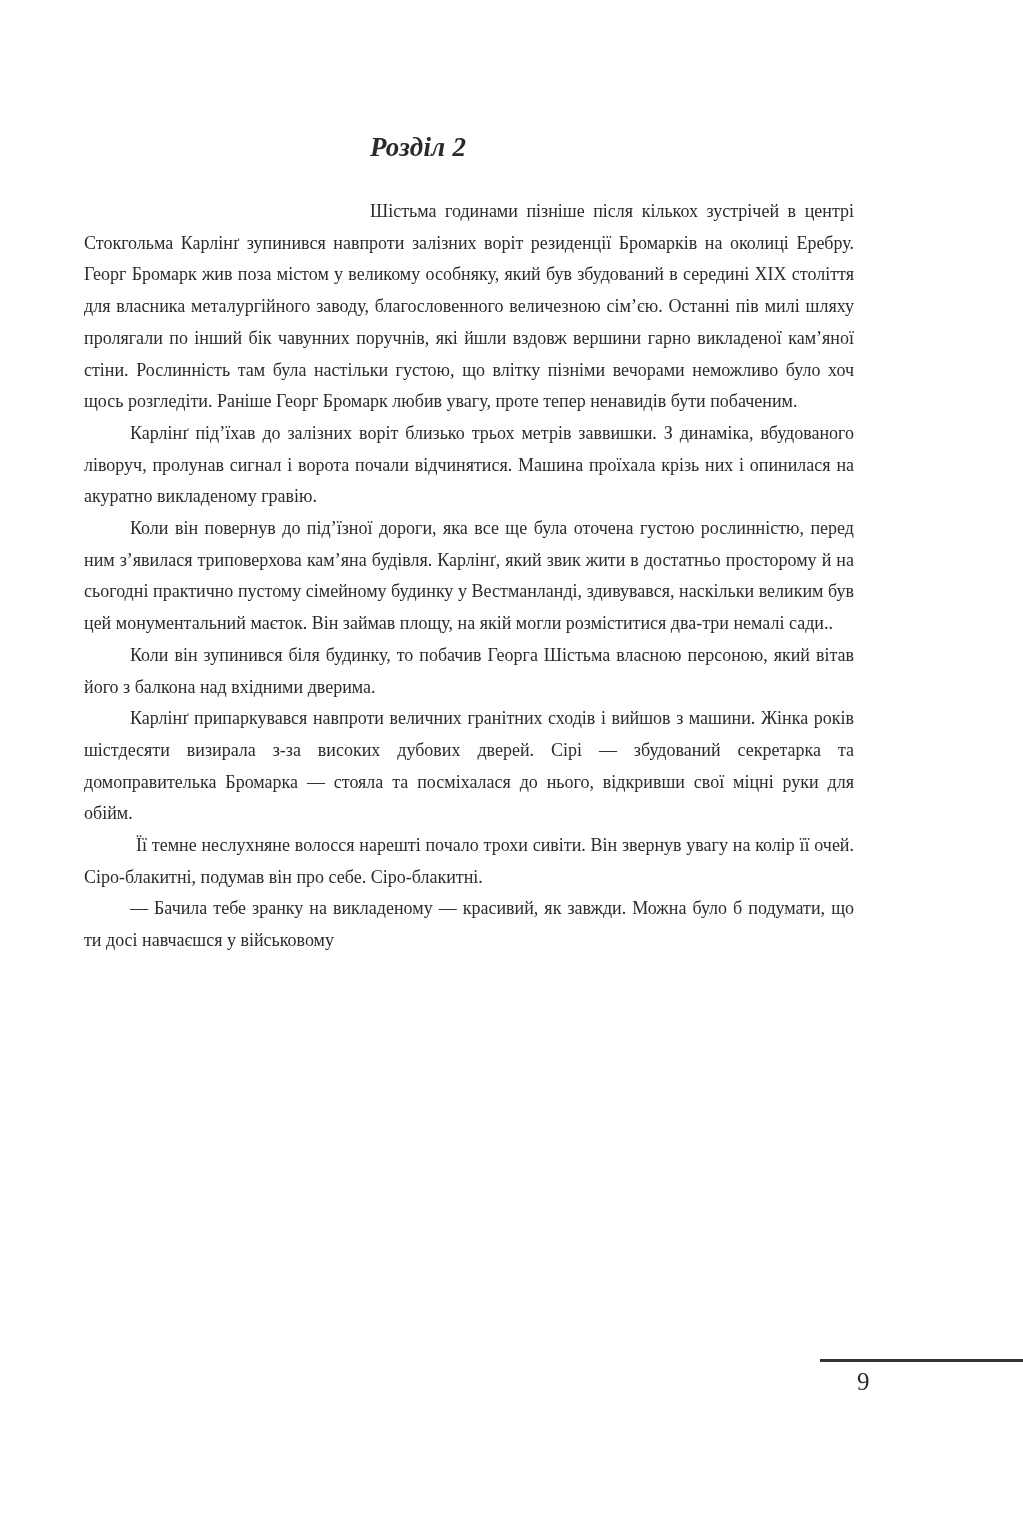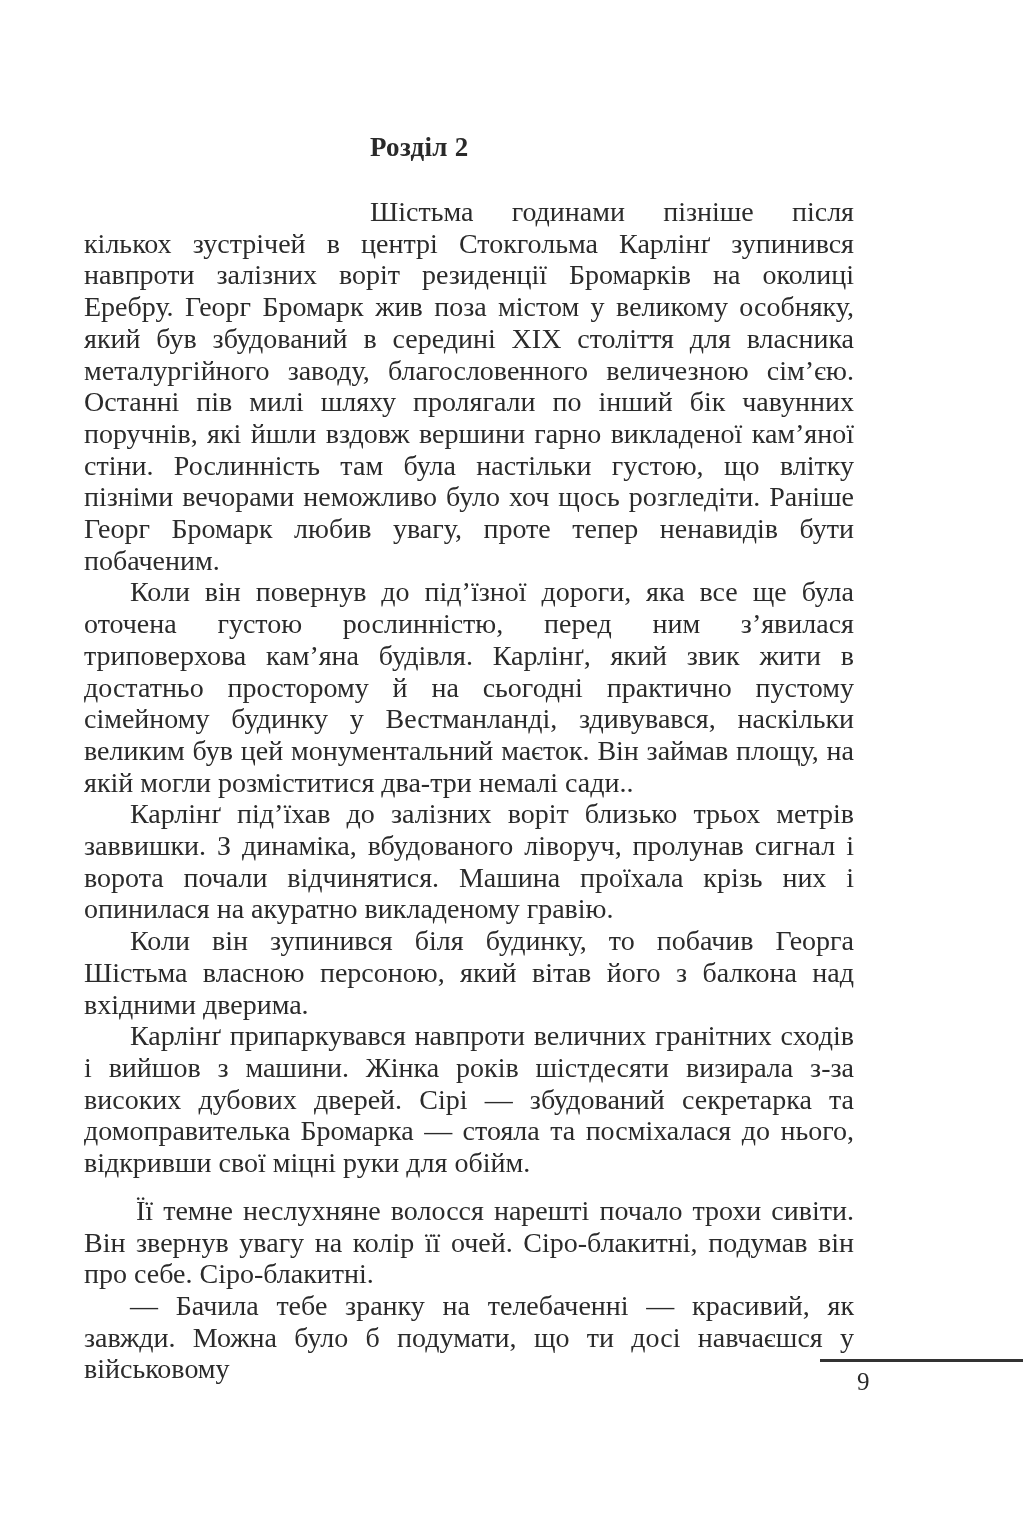--- a/index.html
+++ b/index.html
@@ -20,44 +20,44 @@
       left: 0; top: 0;
       width: 1023px;
       height: 1535px;
     }
     .chapter-title {
       position: absolute;
       top: 132px;
       left: 370px;
       font-size: 27px;
       font-weight: bold;
+      font-style: italic;
       color: #2a2a2a;
       letter-spacing: 0.3px;
     }
     .body-text {
       position: absolute;
       top: 196px;
       left: 84px;
       width: 770px;
-      font-size: 28px;
+      font-size: 18px;
       line-height: 31.7px;
       text-align: justify;
       color: #2b2b2b;
     }
     .body-text p {
       margin: 0;
       text-indent: 46px;
       hyphens: manual;
     }
     .body-text p.first {
       text-indent: 286px;
     }
     .body-text p.extra-indent {
       text-indent: 52px;
-      margin-top: 16px;
     }
     .footer-rule {
       position: absolute;
       left: 820px;
       top: 1359px;
       width: 203px;
       height: 3px;
       background: #333333;
     }
     .page-number {
@@ -69,23 +69,23 @@
     }
   </style>
 </head>
 <body>
 
 <div class="page">
   <div class="chapter-title">Розділ 2</div>
 
   <div class="body-text">
     <p class="first">Шістьма годинами пізніше після кількох зустрічей в центрі Стокгольма Карлінґ зупинився навпроти залізних воріт резиденції Бромарків на околиці Еребру. Георг Бромарк жив поза містом у великому особняку, який був збудований в середині XIX століття для власника металургійного заводу, благословенного величезною сім’єю. Останні пів милі шляху пролягали по інший бік чавунних поручнів, які йшли вздовж вершини гарно викладеної кам’яної стіни. Рослинність там була настільки густою, що влітку пізніми вечорами неможливо було хоч щось розгледіти. Раніше Георг Бромарк любив увагу, проте тепер ненавидів бути побаченим.</p>
+    <p>Карлінґ під’їхав до залізних воріт близько трьох метрів заввишки. З динаміка, вбудованого ліворуч, пролунав сигнал і ворота почали відчинятися. Машина проїхала крізь них і опинилася на акуратно викладеному гравію.</p>
     <p>Коли він повернув до під’їзної дороги, яка все ще була оточена густою рослинністю, перед ним з’явилася триповерхова кам’яна будівля. Карлінґ, який звик жити в достатньо просторому й на сьогодні практично пустому сімейному будинку у Вестманланді, здивувався, наскільки великим був цей монументальний маєток. Він займав площу, на якій могли розміститися два-три немалі сади..</p>
-    <p>Карлінґ під’їхав до залізних воріт близько трьох метрів заввишки. З динаміка, вбудованого ліворуч, пролунав сигнал і ворота почали відчинятися. Машина проїхала крізь них і опинилася на акуратно викладеному гравію.</p>
     <p>Коли він зупинився біля будинку, то побачив Георга Шістьма власною персоною, який вітав його з балкона над вхідними дверима.</p>
     <p>Карлінґ припаркувався навпроти величних гранітних сходів і вийшов з машини. Жінка років шістдесяти визирала з-за високих дубових дверей. Сірі — збудований секретарка та домоправителька Бромарка — стояла та посміхалася до нього, відкривши свої міцні руки для обійм.</p>
     <p class="extra-indent">Її темне неслухняне волосся нарешті почало трохи сивіти. Він звернув увагу на колір її очей. Сіро-блакитні, подумав він про себе. Сіро-блакитні.</p>
-    <p>— Бачила тебе зранку на телебаченні — красивий, як завжди. Можна було б подумати, що ти досі навчаєшся у військовому</p>
+    <p>— Бачила тебе зранку на викладеному — красивий, як завжди. Можна було б подумати, що ти досі навчаєшся у військовому</p>
   </div>
 
   <div class="footer-rule"></div>
   <div class="page-number">9</div>
 </div>
 
 </body></html>

